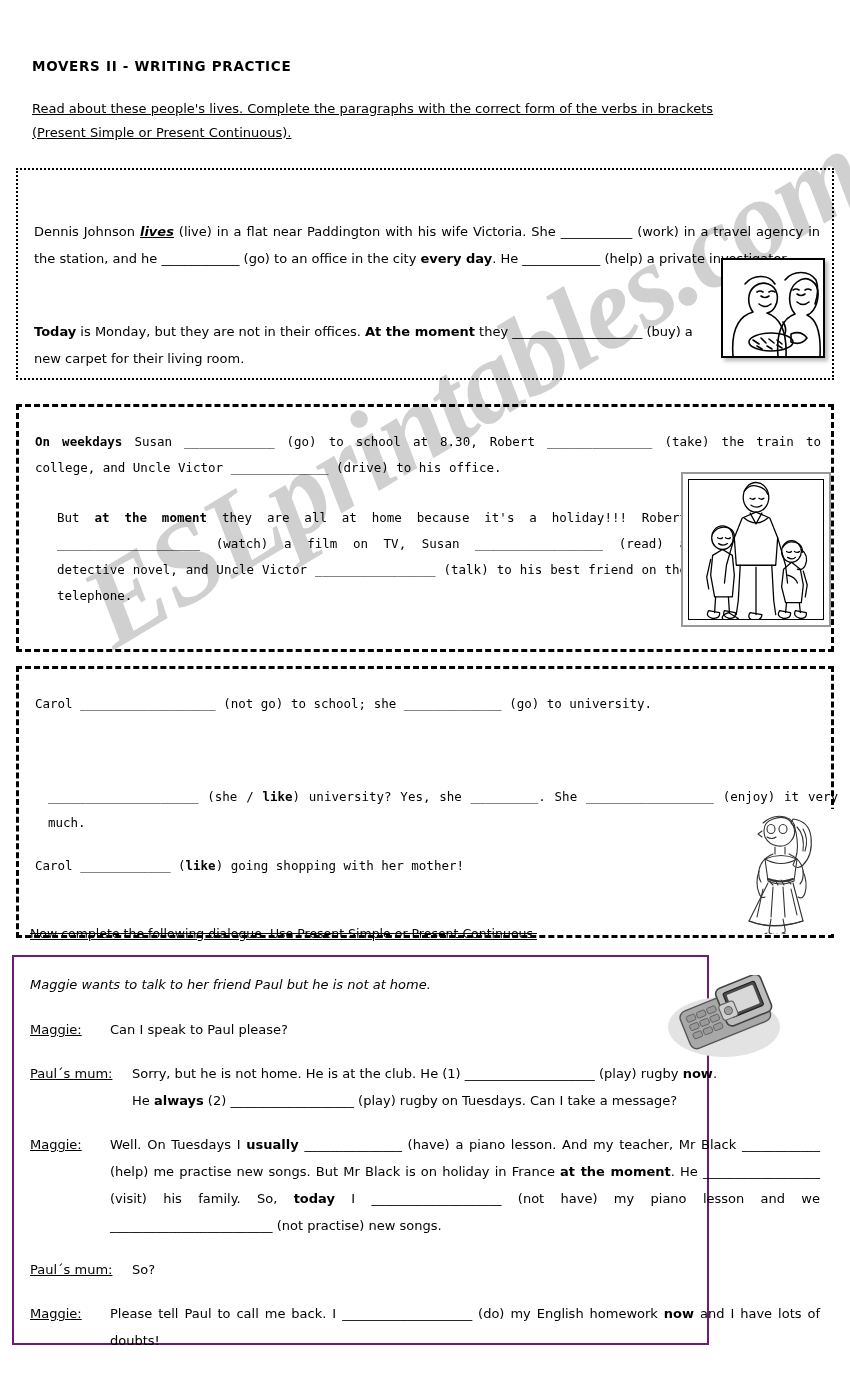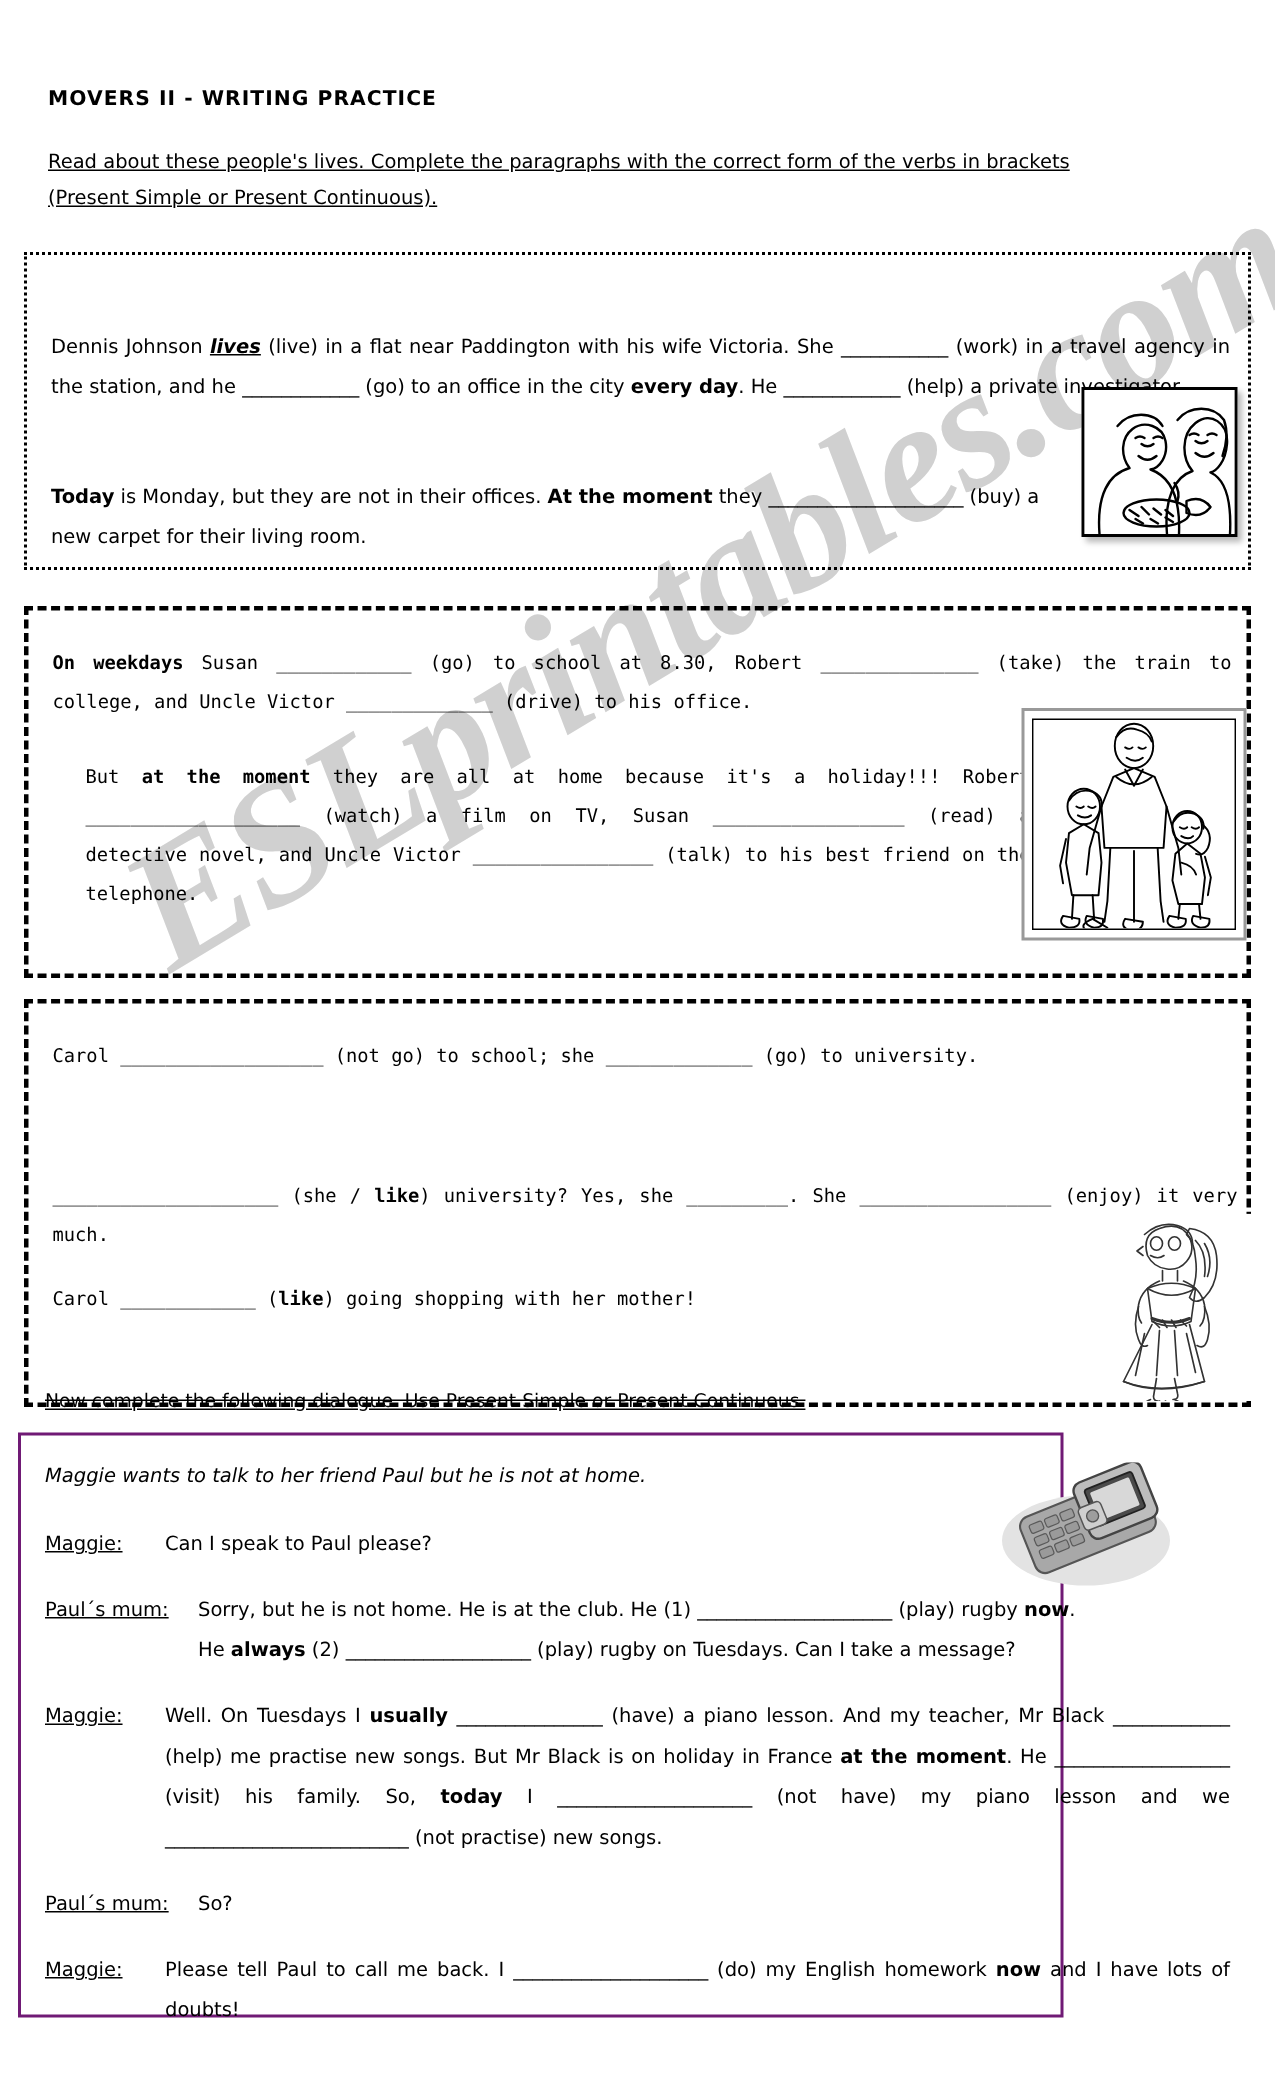--- a/index.html
+++ b/index.html
@@ -159,21 +159,21 @@
     position: relative;
     overflow: hidden;
   }
 
   
   .box3-p1 {
     position: absolute; left: 16px; top: 22px; width: 790px;
     text-align: justify;
   }
   .box3-p2 {
-    position: absolute; left: 16px; top: 115px; width: 790px;
+    position: absolute; left: 29px; top: 115px; width: 790px;
     text-align: justify;
   }
   .box3-p3 {
     position: absolute; left: 16px; top: 184px; width: 620px;
   }
   .img-girl {
     position: absolute;
     left: 716px; top: 140px;
     width: 105px; height: 125px;
     overflow: hidden;

